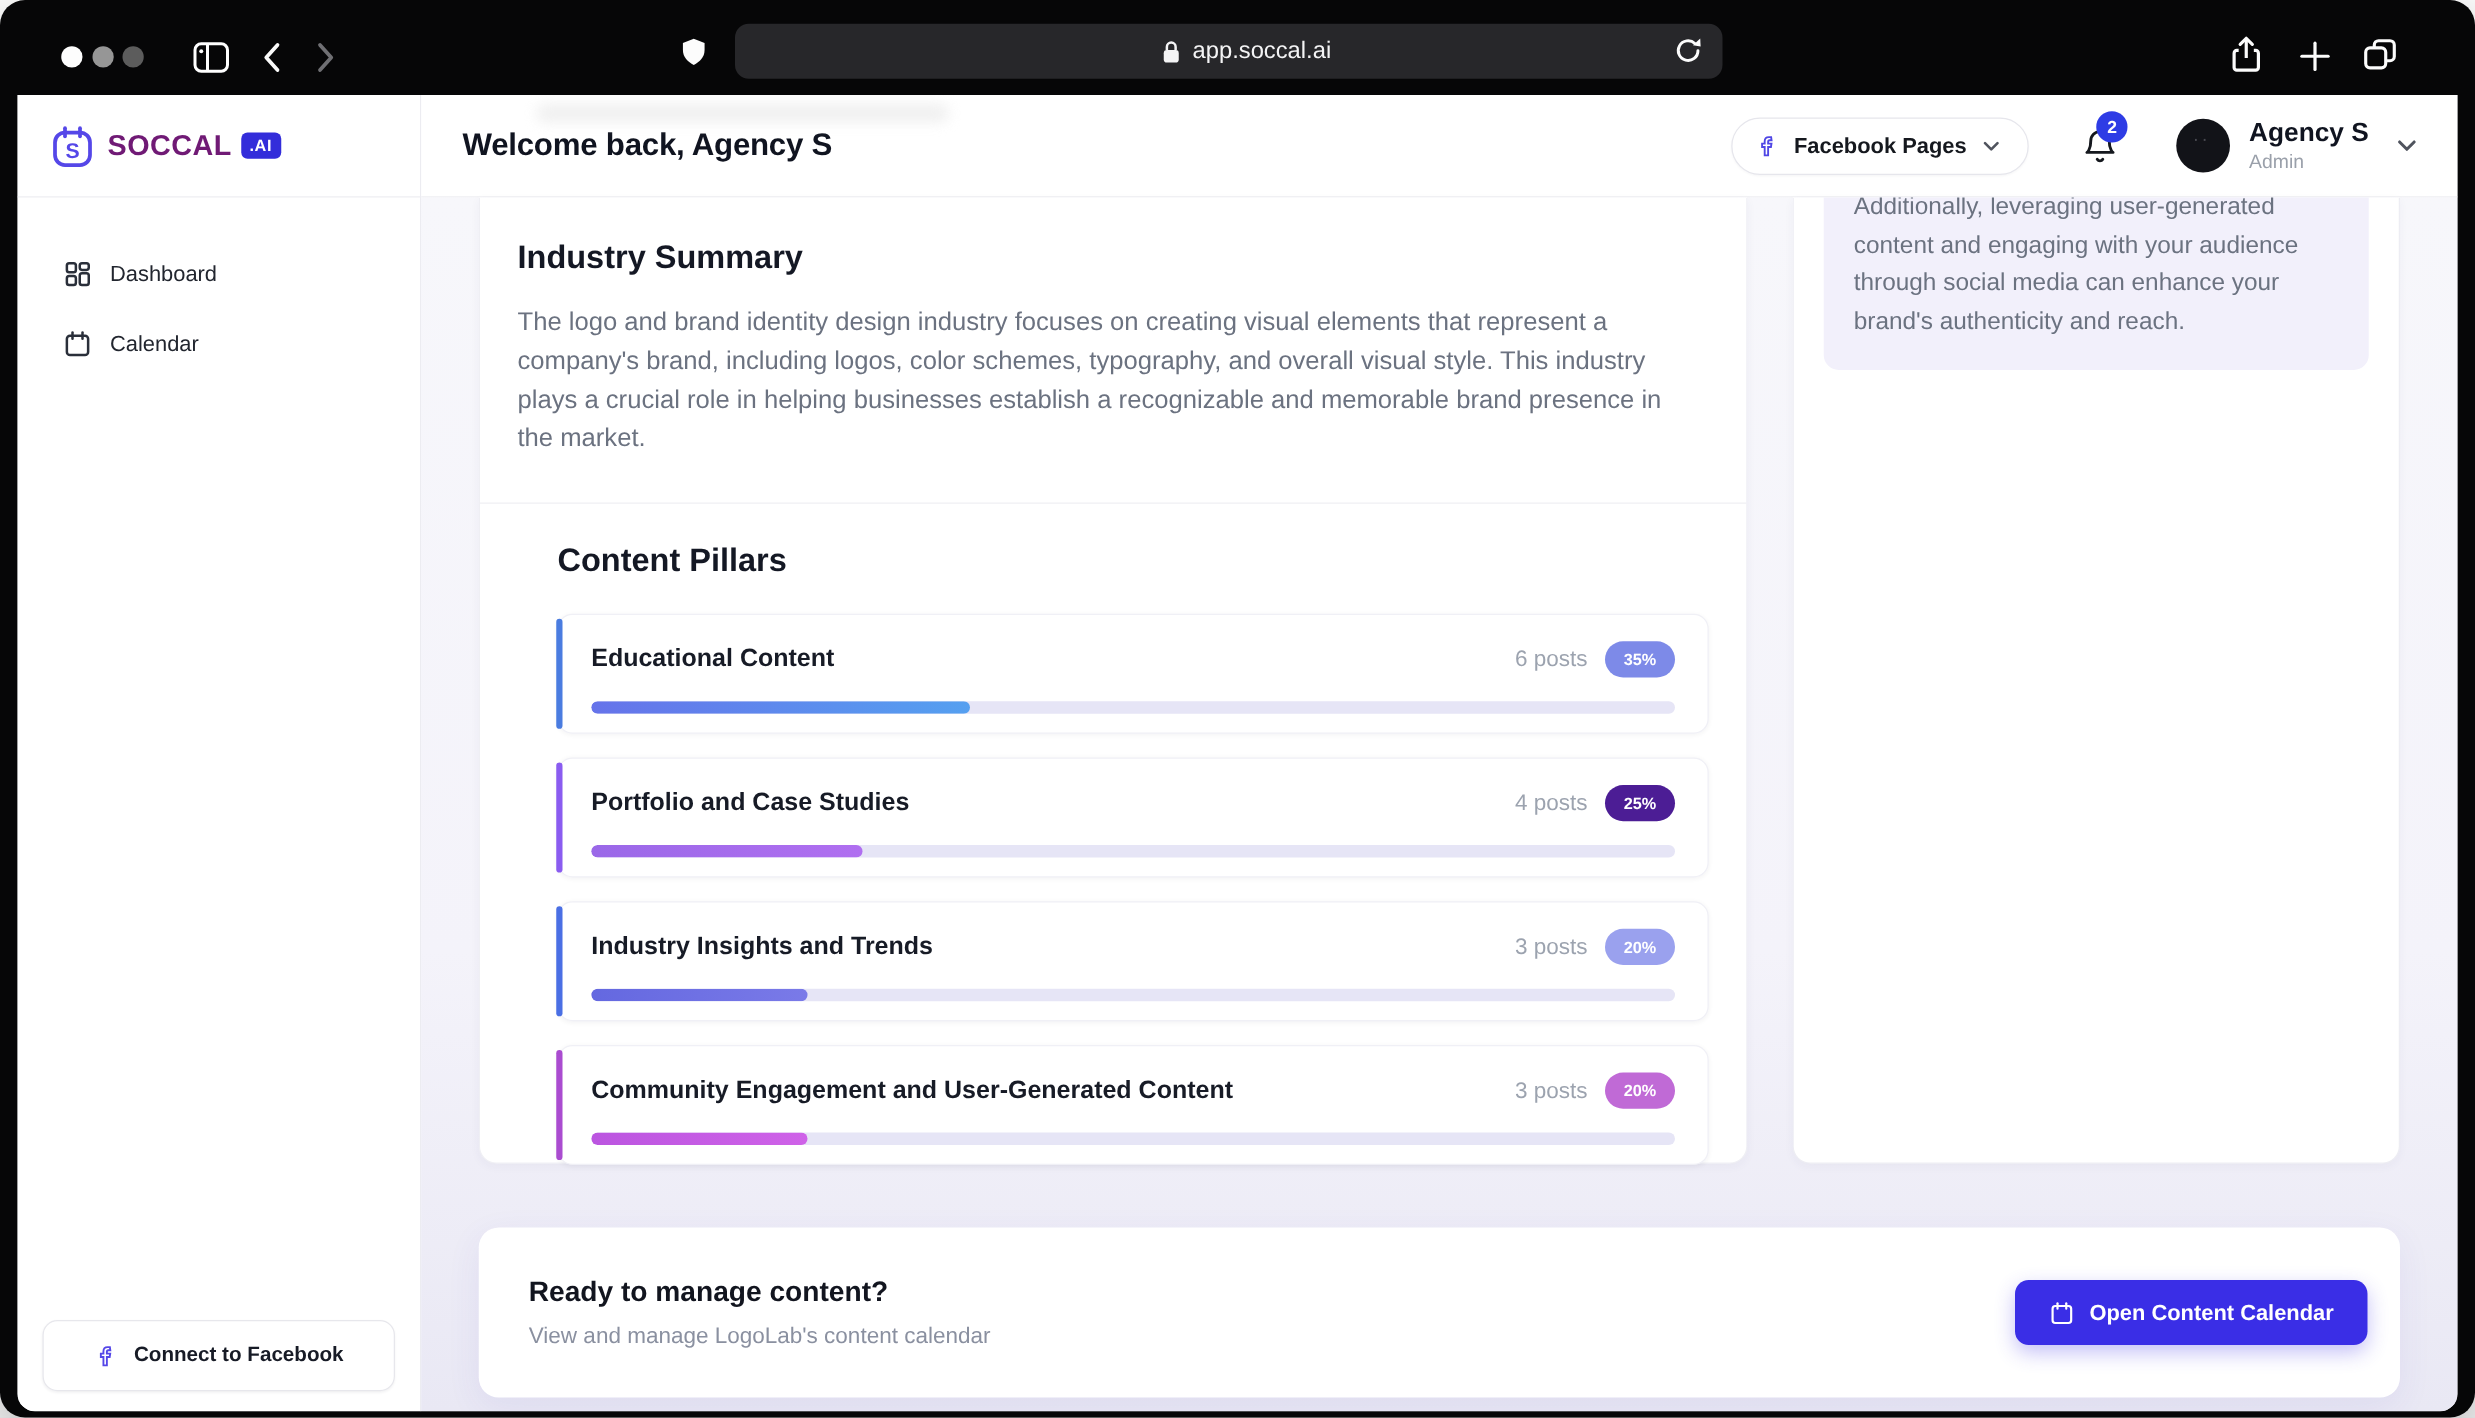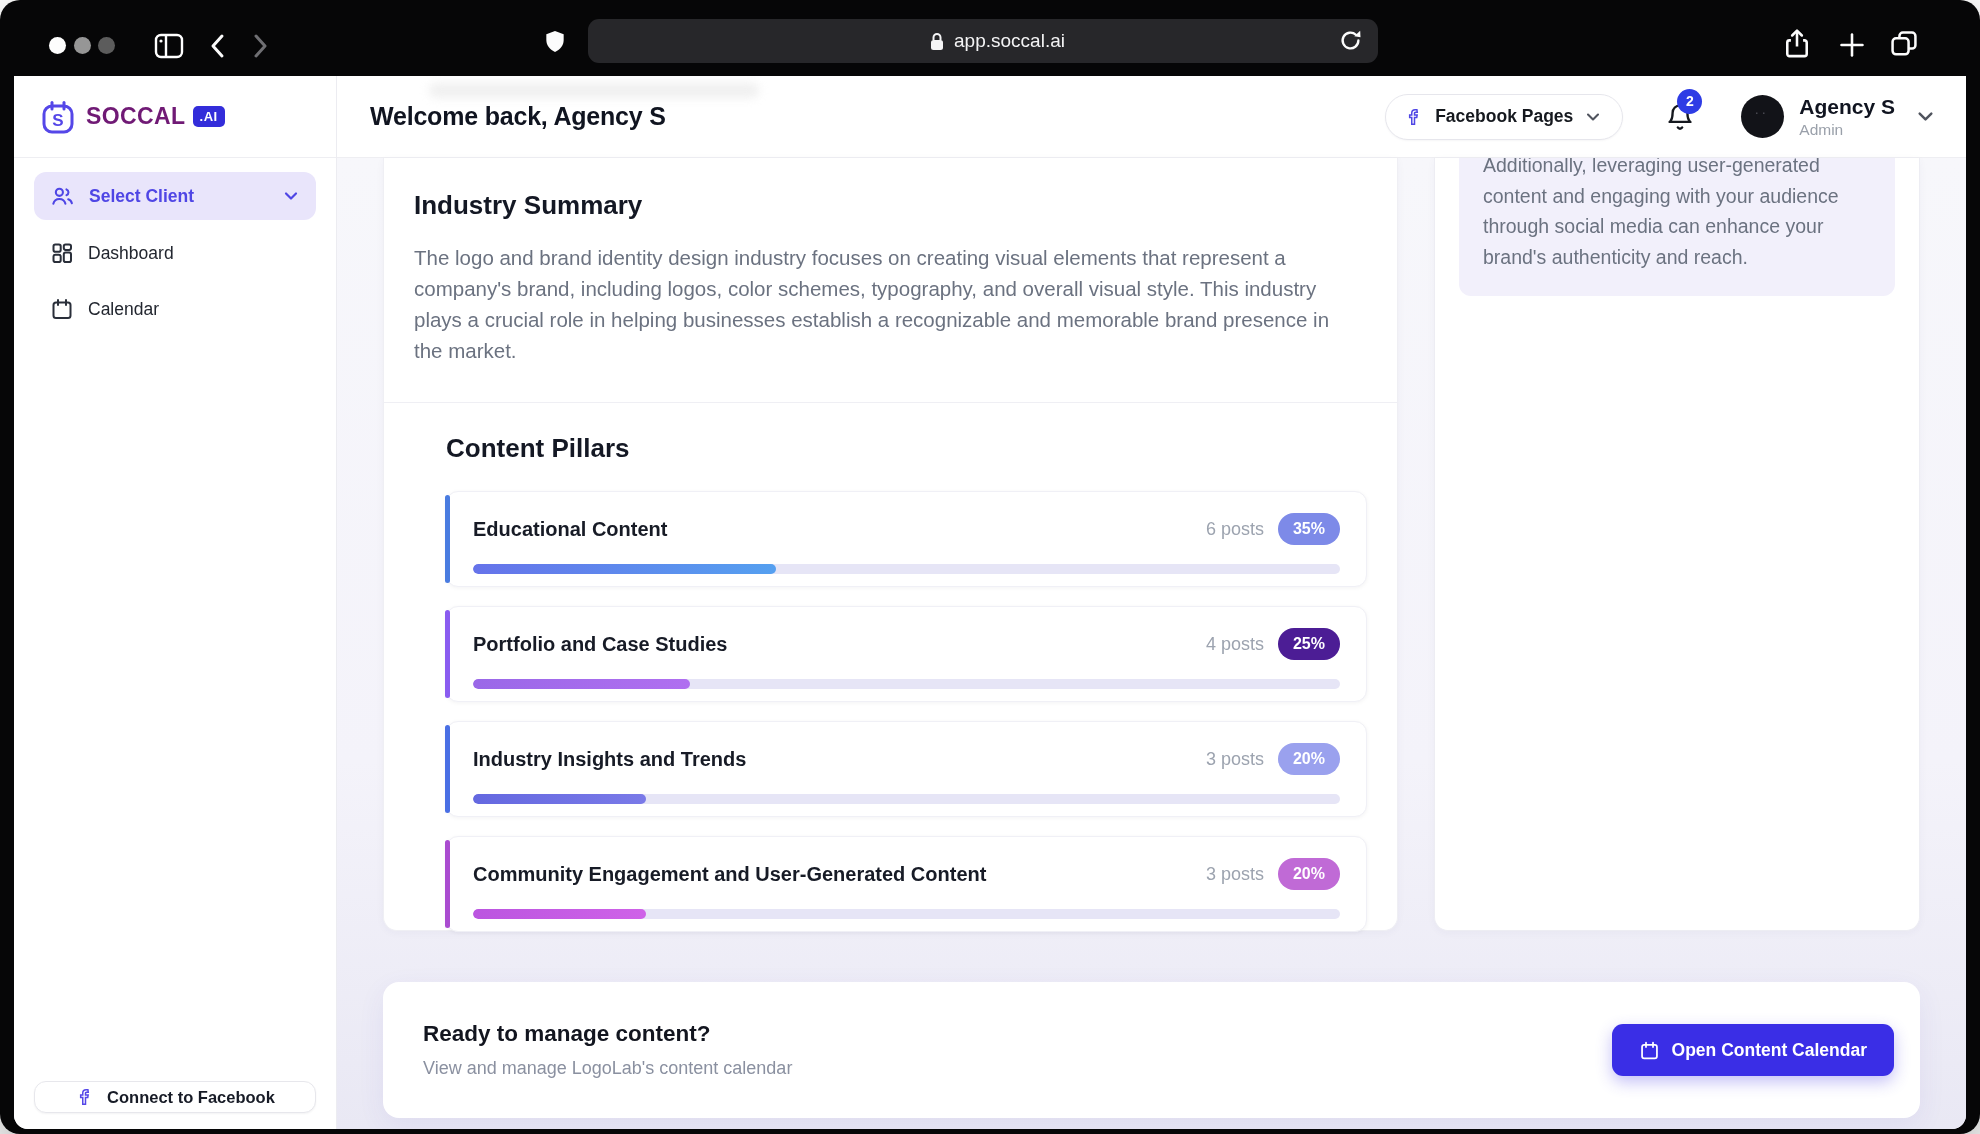--- a/index.html
+++ b/index.html
@@ -28,21 +28,21 @@
   .logo-word { font-size:23px; font-weight:800; color:#701a75; letter-spacing:.4px; margin-left:10px; }
   .logo-badge { margin-left:7px; background:#332dda; color:#fff; font-size:13px; font-weight:800; padding:3px 7px; border-radius:5px; letter-spacing:.5px; }
   .nav { padding:14px 20px 0; }
   .select-client { display:flex; align-items:center; height:48px; background:#e9e5fb; border-radius:12px; padding:0 16px; color:#4f46e5; font-size:17.5px; font-weight:700; cursor:pointer; }
   .select-client .lbl { margin-left:14px; }
   .select-client .chev { margin-left:auto; display:flex; }
   .nav-item { display:flex; align-items:center; height:46px; padding:0 16px; margin-top:10px; color:#22262f; font-size:17.5px; font-weight:500; border-radius:10px; cursor:pointer; }
   .nav-item:first-of-type { margin-top:24px; }
   .nav-item .lbl { margin-left:14px; }
   .sidebar .spacer { flex:1; }
-  .connect-btn { margin:0 20px 16px; height:32px; background:#fff; border:1px solid #e7e7ec; border-radius:12px; display:flex; align-items:center; justify-content:center; gap:12px; font-size:16.5px; font-weight:600; color:#171b26; box-shadow:0 1px 2px rgba(16,24,40,.05); cursor:pointer;text-align:right; }
+  .connect-btn { margin:0 20px 16px; height:57px; background:#fff; border:1px solid #e7e7ec; border-radius:12px; display:flex; align-items:center; justify-content:center; gap:12px; font-size:16.5px; font-weight:600; color:#171b26; box-shadow:0 1px 2px rgba(16,24,40,.05); cursor:pointer;text-align:right; }
 
   
   .main-col { flex:1; display:flex; flex-direction:column; min-width:0; }
   .app-header { position:relative; height:82px; background:#fff; border-bottom:1px solid #eeeef2; display:flex; align-items:center; padding:0 30px 0 33px; }
   .ghost { position:absolute; left:92px; top:7px; width:330px; height:15px; background:#ebebeb; opacity:.75; filter:blur(5px); border-radius:7px; }
   .page-title { font-size:25px; font-weight:700; color:#101420; letter-spacing:-.2px; }
   .hdr-right { margin-left:auto; display:flex; align-items:center; }
   .pages-pill { display:flex; align-items:center; gap:11px; height:46px; padding:0 20px 0 18px; border:1px solid #e6e6ec; border-radius:23px; background:#fff; font-size:17.5px; font-weight:600; color:#15181e; box-shadow:0 1px 2px rgba(16,24,40,.04); cursor:pointer; }
   .bell-wrap { position:relative; margin-left:42px; cursor:pointer; }
   .bell-badge { position:absolute; top:-12px; left:12px; min-width:25px; height:25px; background:#2e3ce5; color:#fff; border-radius:50%; font-size:14px; font-weight:700; display:flex; align-items:center; justify-content:center; }
@@ -61,21 +61,21 @@
   .sec-title { font-size:26px; font-weight:600; color:#141824; }
   .summary-body { margin-top:21px; width:948px; font-size:20.5px; line-height:31px; color:#6b7280; }
   .card-divider { height:1px; background:#efeff4; }
   .sec-pillars { padding:30px 30px 0;margin-left:32px; }
   .pillar-list { margin-top:27px; display:flex; flex-direction:column; gap:19px; }
   .pillar { position:relative; height:96px; background:#fff; border:1px solid #f0f0f6; border-radius:12px; padding:21px 26px 0; box-shadow:0 1px 4px rgba(16,24,40,.05); }
   .pillar .accent { position:absolute; left:-2px; top:3px; bottom:3px; width:5px; border-radius:8px; }
   .pillar-top { display:flex; align-items:center; }
   .pillar-name { font-size:20px; font-weight:600; color:#171b26; }
   .pillar-posts { margin-left:auto; font-size:18px; color:#9ca3af; }
-  .pillar-badge { margin-left:14px; color:#fff; font-size:16px; font-weight:700; padding:7px 15px; border-radius:17px; }
+  .pillar-badge { margin-left:14px; color:#fff; font-size:13px; font-weight:700; padding:7px 15px; border-radius:17px; }
   .bar-track { margin-top:19px; height:10px; border-radius:6px; background:#e6e5f6; overflow:hidden; }
   .bar-fill { height:100%; border-radius:6px; }
 
   .right-card { position:absolute; left:1097px; top:0; width:486px; height:773px; background:#fff; border:1px solid #ededf3; border-top:none; border-radius:0 0 14px 14px; box-shadow:0 2px 8px rgba(40,40,90,.04); overflow:hidden; }
   .insight-box { margin:-27px 24px 0; background:#f2f0fb; border-radius:12px; padding:19px 24px 24px; }
   .insight-text { width:392px; font-size:19.5px; line-height:30.5px; color:#6b7280; }
 
   .cta-card { position:absolute; left:46px; top:824px; width:1537px; height:136px; background:#fff; border-radius:16px; box-shadow:0 8px 28px rgba(70,60,180,.07); display:flex; align-items:center; padding:0 26px 0 40px; }
   .cta-title { font-size:22.5px; font-weight:700; color:#12151f; }
   .cta-sub { font-size:18px; color:#8a90a0; margin-top:11px; }
@@ -163,36 +163,20 @@
               <line x1="12" y1="3.5" x2="12" y2="10" stroke="#5547e8" stroke-width="3" stroke-linecap="round"></line>
               <line x1="24" y1="3.5" x2="24" y2="10" stroke="#5547e8" stroke-width="3" stroke-linecap="round"></line>
               <text x="18" y="27" text-anchor="middle" font-family="Liberation Sans, sans-serif" font-size="17" font-weight="bold" fill="#5547e8">S</text>
             </svg>
         </span>
         <span class="logo-word">SOCCAL</span>
         <span class="logo-badge">.AI</span>
       </div>
 
       <nav class="nav">
-        <div class="select-client">
-          <span>
-            <svg width="25" height="25" viewBox="0 0 24 24" fill="none" stroke="#4f46e5" stroke-width="2" stroke-linecap="round">
-                <circle cx="9" cy="8" r="3.4"></circle>
-                <path d="M3.2 19c.7-3 3-4.6 5.8-4.6s5.1 1.6 5.8 4.6"></path>
-                <path d="M15.8 5.2a3 3 0 0 1 0 5.6"></path>
-                <path d="M17.5 14.6c2 .6 3.1 1.9 3.5 3.9"></path>
-              </svg>
-          </span>
-          <span class="lbl">Select Client</span>
-          <span class="chev">
-            <svg width="18" height="18" viewBox="0 0 18 18">
-                <polyline points="4,6.5 9,11.5 14,6.5" fill="none" stroke="#4f46e5" stroke-width="2.2" stroke-linecap="round" stroke-linejoin="round"></polyline>
-              </svg>
-          </span>
-        </div>
 
         <div class="nav-item">
           <span>
             <svg width="24" height="24" viewBox="0 0 24 24" fill="none" stroke="#2a2f3a" stroke-width="2">
                 <rect x="3.5" y="3.5" width="7.2" height="7.2" rx="1.8"></rect>
                 <rect x="13.8" y="3.5" width="7.2" height="5.4" rx="1.8"></rect>
                 <rect x="3.5" y="13.8" width="7.2" height="7.2" rx="1.8"></rect>
                 <rect x="13.8" y="11.6" width="7.2" height="9.4" rx="1.8"></rect>
               </svg>
           </span>

